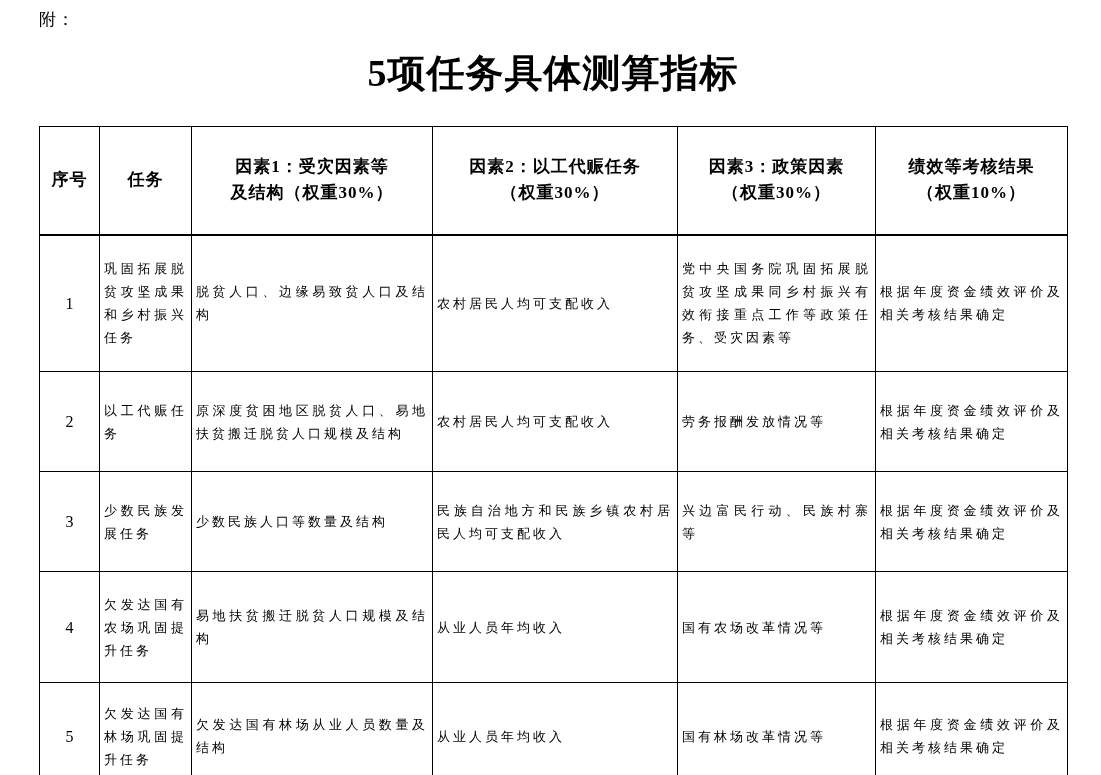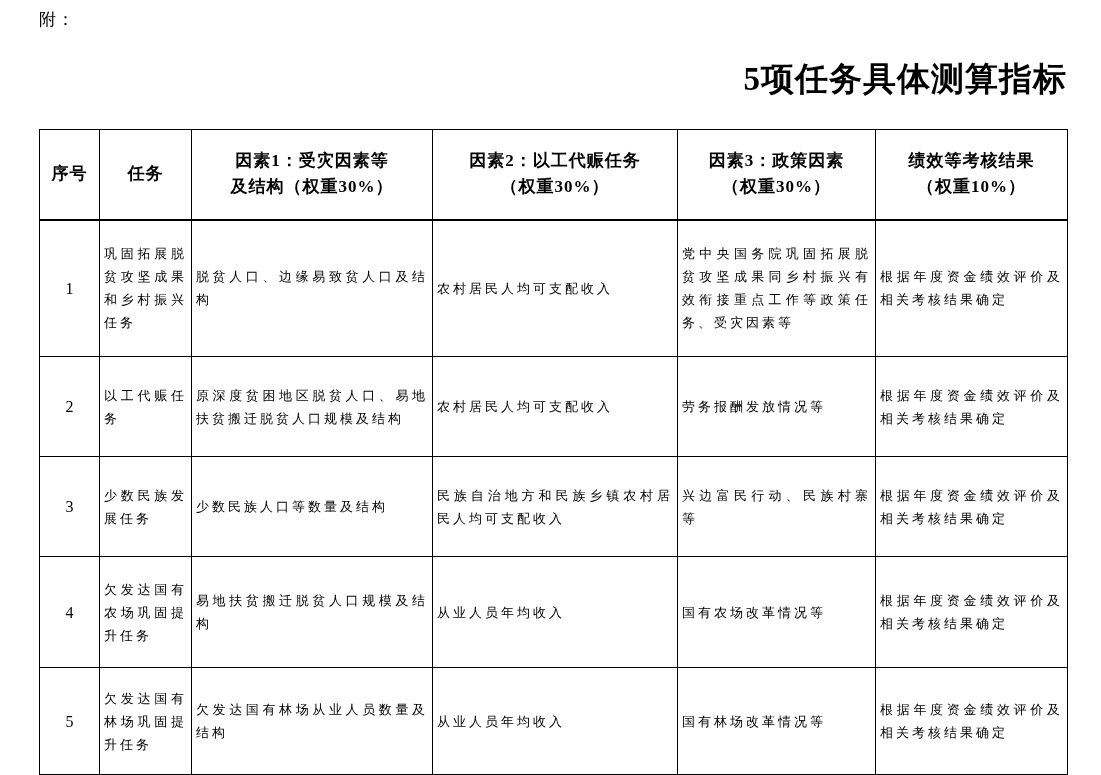--- a/index.html
+++ b/index.html
@@ -17,24 +17,24 @@
     width: 1101px;
     height: 775px;
     padding: 8px 34px 0 39px;
   }
   .attachment-label {
     font-size: 17px;
     line-height: 24px;
     letter-spacing: 1px;
   }
   .doc-title {
-    text-align: right;
-    font-size: 33px;
+    text-align: center;
+    font-size: 38px;
     font-weight: bold;
-    margin-top: 25px;
+    margin-top: 16px;
     letter-spacing: 1px;
   }
   table.indicators {
     border-collapse: collapse;
     table-layout: fixed;
     width: 1028px;
     margin-top: 27px;
   }
   table.indicators col.c-no      { width: 60px;  }
   table.indicators col.c-task    { width: 92px;  }
@@ -63,21 +63,21 @@
     line-height: 23px;
     text-align: justify;
     letter-spacing: 3px;
     line-break: anywhere;
   }
   table.indicators tbody td.cell-no {
     text-align: center;
     letter-spacing: 0;
     font-size: 16px;
   }
-  tr.r-header { height: 90px;  }
+  tr.r-header { height: 108px;  }
   tr.r-0 { height: 137px; }
   tr.r-1 { height: 100px; }
   tr.r-2 { height: 100px; }
   tr.r-3 { height: 111px; }
   tr.r-4 { height: 107px; }
 </style>
 </head>
 <body>
 
 <div class="page">

